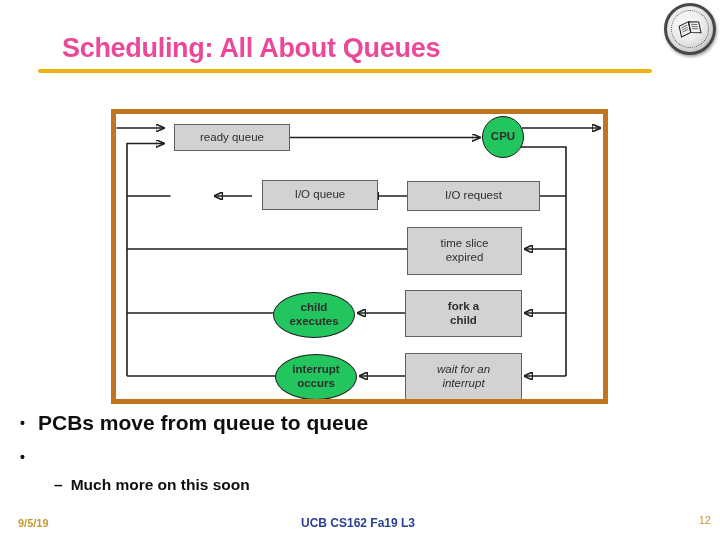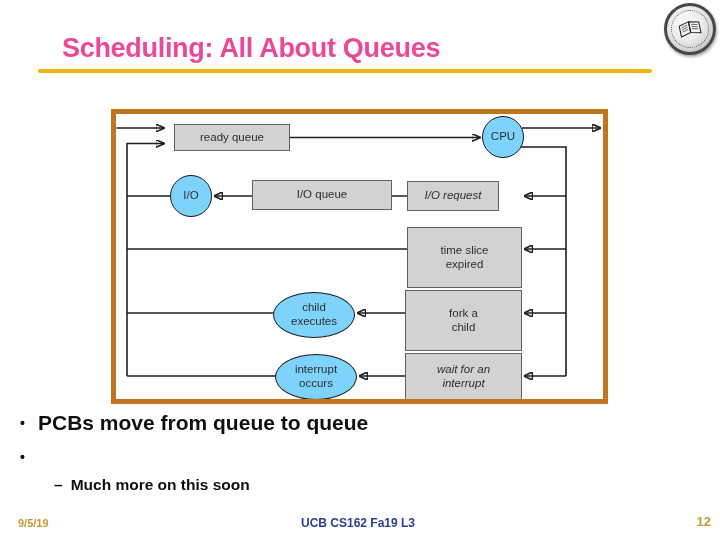--- a/index.html
+++ b/index.html
@@ -39,38 +39,38 @@
   .wires { position:absolute; left:0; top:0; width:487px; height:285px; }
   .wires path { fill:none; stroke:#1f1f1f; stroke-width:1.6; }
 
   .node {
     position:absolute; box-sizing:border-box;
     display:flex; align-items:center; justify-content:center;
     text-align:center; font-size:11.5px; line-height:1.18; color:#2e2e2e;
     white-space:pre-line;
   }
   .node.rect  { background:#d2d2d2; border:1.2px solid #616161; }
-  .node.round { background:#7dd3fc; border:1.4px solid #1d1d1d; border-radius:50%; }
+  .node.round { background:#22c55e; border:1.4px solid #1d1d1d; border-radius:50%;font-weight:bold; }
 
   
   .bullets { position:absolute; left:20px; top:412px; width:690px; }
   .b-row {
     display:flex; align-items:flex-start; margin-bottom:12px;
     font-size:21px; font-weight:bold; color:#0f0f0f; line-height:1.05;
   }
   .b-glyph { width:18px; flex:0 0 18px; font-size:14px; padding-top:4px; }
   .sub-row {
     display:flex; margin-left:34px; margin-top:2px; gap:8px;
     font-size:15.5px; font-weight:bold; color:#0f0f0f; line-height:1.05;
   }
 
   
   .f-date  { position:absolute; left:18px;  top:517px; font-size:11px; font-weight:bold; color:#c49a33; }
   .f-course{ position:absolute; left:0; right:4px; top:516px; text-align:center; font-size:12px; font-weight:bold; color:#2b3f92; }
-  .f-page  { position:absolute; right:9px;  top:514px; font-size:13px; font-weight:bold; color:#c49a33;margin-left:24px; }
+  .f-page  { position:absolute; right:9px;  top:514px; font-size:11px; font-weight:normal; color:#c49a33;margin-left:24px; }
 </style>
 </head>
 <body>
 
 <div class="title">Scheduling: All About Queues</div>
 <div class="title-rule"></div>
 
 <div class="seal">
   <svg width="26" height="22" viewBox="0 0 26 22">
     <path d="M13,3.5 L3,6 L3,17 L13,14.5 Z" fill="#f2f2f2" stroke="#222" stroke-width="1"></path>
@@ -110,28 +110,27 @@
 
     <path d="M405,313 H357.5" marker-end="url(#arr)"></path>
     <path d="M273.5,313 H127"></path>
 
     <path d="M405,376 H359.5" marker-end="url(#arr)"></path>
     <path d="M276,376 H127"></path>
   </svg>
 
   <div class="node rect" style="left:50px;  top:10px;  width:116px; height:27px;margin-left:8px;">ready queue</div>
   <div class="node round" style="left:366px; top:2px;   width:42px;  height:42px;">CPU</div>
-  <div class="node round" style="left:54px;  top:61px;  width:42px;  height:42px;">I/O</div>
-  <div class="node rect" style="left:136px; top:66px;  width:140px; height:30px;">I/O queue</div>
-  <div class="node rect" style="left:291px; top:67px;  width:92px; height:30px;font-style:italic;">I/O request</div>
-  <div class="node rect" style="left:291px; top:113px; width:115px; height:61px;">time slice
+  <div class="node rect" style="left:146px; top:66px;  width:116px; height:30px;">I/O queue</div>
+  <div class="node rect" style="left:291px; top:67px;  width:133px; height:30px;">I/O request</div>
+  <div class="node rect" style="left:291px; top:113px; width:115px; height:48px;">time slice
 expired</div>
   <div class="node round" style="left:157px; top:178px; width:82px;  height:46px;">child
 executes</div>
-  <div class="node rect" style="left:289px; top:176px; width:117px; height:61px;">fork a
+  <div class="node rect" style="left:289px; top:176px; width:117px; height:47px;font-weight:bold;">fork a
 child</div>
   <div class="node round" style="left:159px; top:240px; width:82px;  height:46px;">interrupt
 occurs</div>
   <div class="node rect" style="left:289px; top:239px; width:117px; height:47px;font-style:italic;">wait for an
 interrupt</div>
 </div>
 
 <div class="bullets">
   <div class="b-row">
     <span class="b-glyph">•</span>

